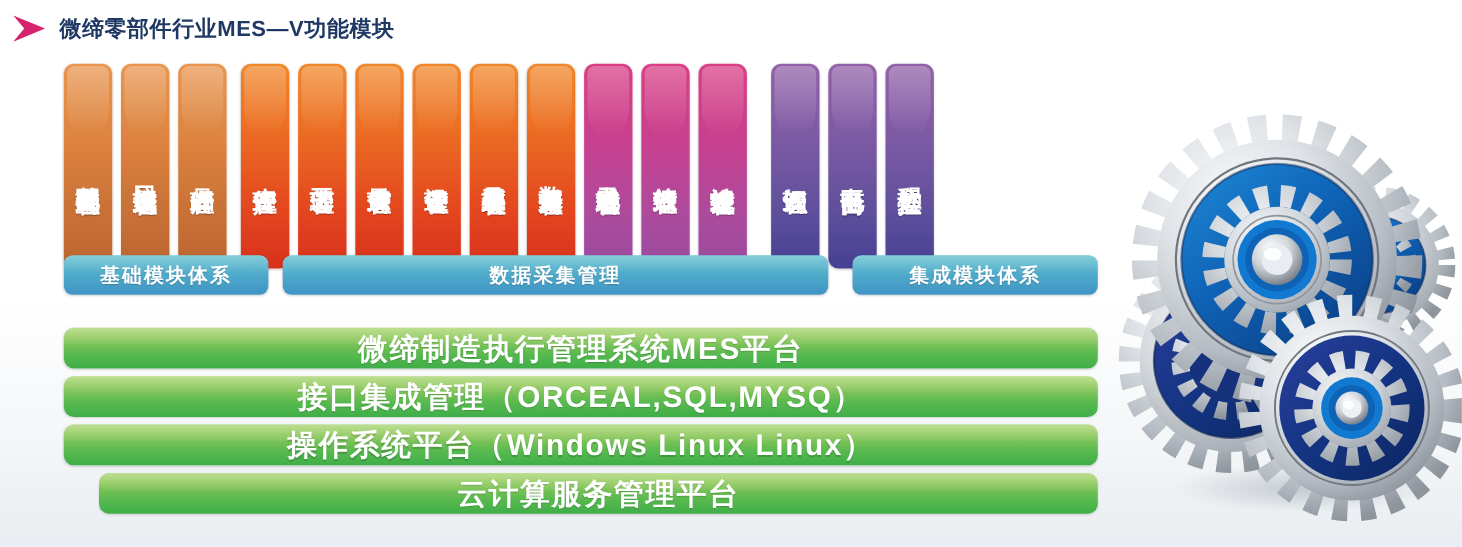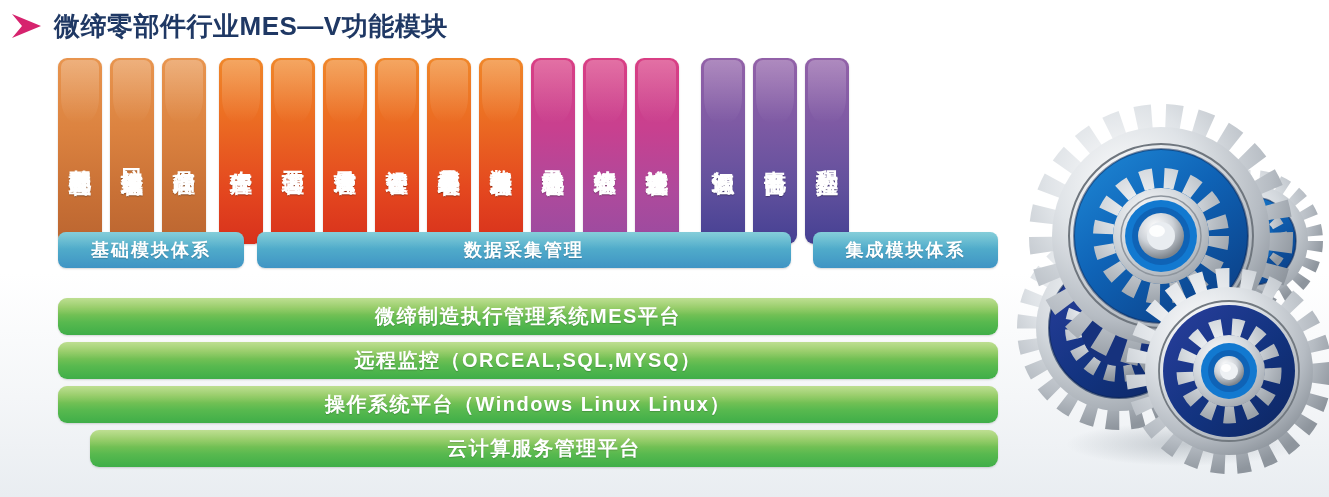--- a/index.html
+++ b/index.html
@@ -19,21 +19,21 @@
     left: 10px; top: 4px;
     display: flex; align-items: center;
     height: 44px;
   }
   .arrow-icon {
     width: 34px; height: 30px;
     margin-right: 10px;
     display: block;
   }
   .title-text {
-    font-size: 26px;
+    font-size: 20px;
     font-weight: bold;
     color: #1f3864;
     letter-spacing: 0.5px;
     white-space: nowrap;
   }
 
   
   .columns {
     position: absolute;
     left: 58px; top: 58px;
@@ -105,35 +105,35 @@
     overflow: hidden;
   }
   .blue-bar::after {
     content:"";
     position:absolute; left:0; right:0; top:0; height:48%;
     background: linear-gradient(180deg, rgba(255,255,255,0.22), rgba(255,255,255,0));
     pointer-events:none;
   }
   .bb-1 { width: 186px; margin-right: 13px; }
   .bb-2 { flex: 1; margin-right: 22px; }
-  .bb-3 { width: 185px; }
+  .bb-3 { width: 223px; }
 
   
   .green-stack {
     position: absolute;
     left: 58px; top: 298px;
     width: 940px;
   }
   .green-bar {
     height: 37px;
     margin-bottom: 7px;
     border-radius: 9px;
     display: flex; align-items: center; justify-content: center;
     color: #ffffff;
-    font-size: 20px;
+    font-size: 27px;
     font-weight: bold;
     letter-spacing: 1.5px;
     background: linear-gradient(180deg,#a5d36a 0%, #8ec85c 22%, #59b košt 0%, #55b košt 0%);
     background: linear-gradient(180deg,#a8d46d 0%, #8dc85a 25%, #58b94f 65%, #3fae48 100%);
     box-shadow: 0 1px 2px rgba(0,0,0,0.15);
     text-shadow: 0 1px 1px rgba(0,0,0,0.18);
     position: relative;
     overflow: hidden;
   }
   .green-bar::after {
@@ -221,21 +221,21 @@
 </div>
 
 <div class="blue-row">
   <div class="blue-bar bb-1">基础模块体系</div>
   <div class="blue-bar bb-2">数据采集管理</div>
   <div class="blue-bar bb-3">集成模块体系</div>
 </div>
 
 <div class="green-stack">
   <div class="green-bar">微缔制造执行管理系统MES平台</div>
-  <div class="green-bar">远程监控（ORCEAL,SQL,MYSQ）</div>
+  <div class="green-bar">接口集成管理（ORCEAL,SQL,MYSQ）</div>
   <div class="green-bar">操作系统平台（Windows Linux Linux）</div>
   <div class="green-bar">云计算服务管理平台</div>
 </div>
 
 <div class="gears">
   <svg viewBox="0 0 320 410">
     <defs>
       <radialGradient id="metal" cx="35%" cy="28%" r="78%">
         <stop offset="0%" stop-color="#ffffff"></stop>
         <stop offset="42%" stop-color="#dfe3e7"></stop>

